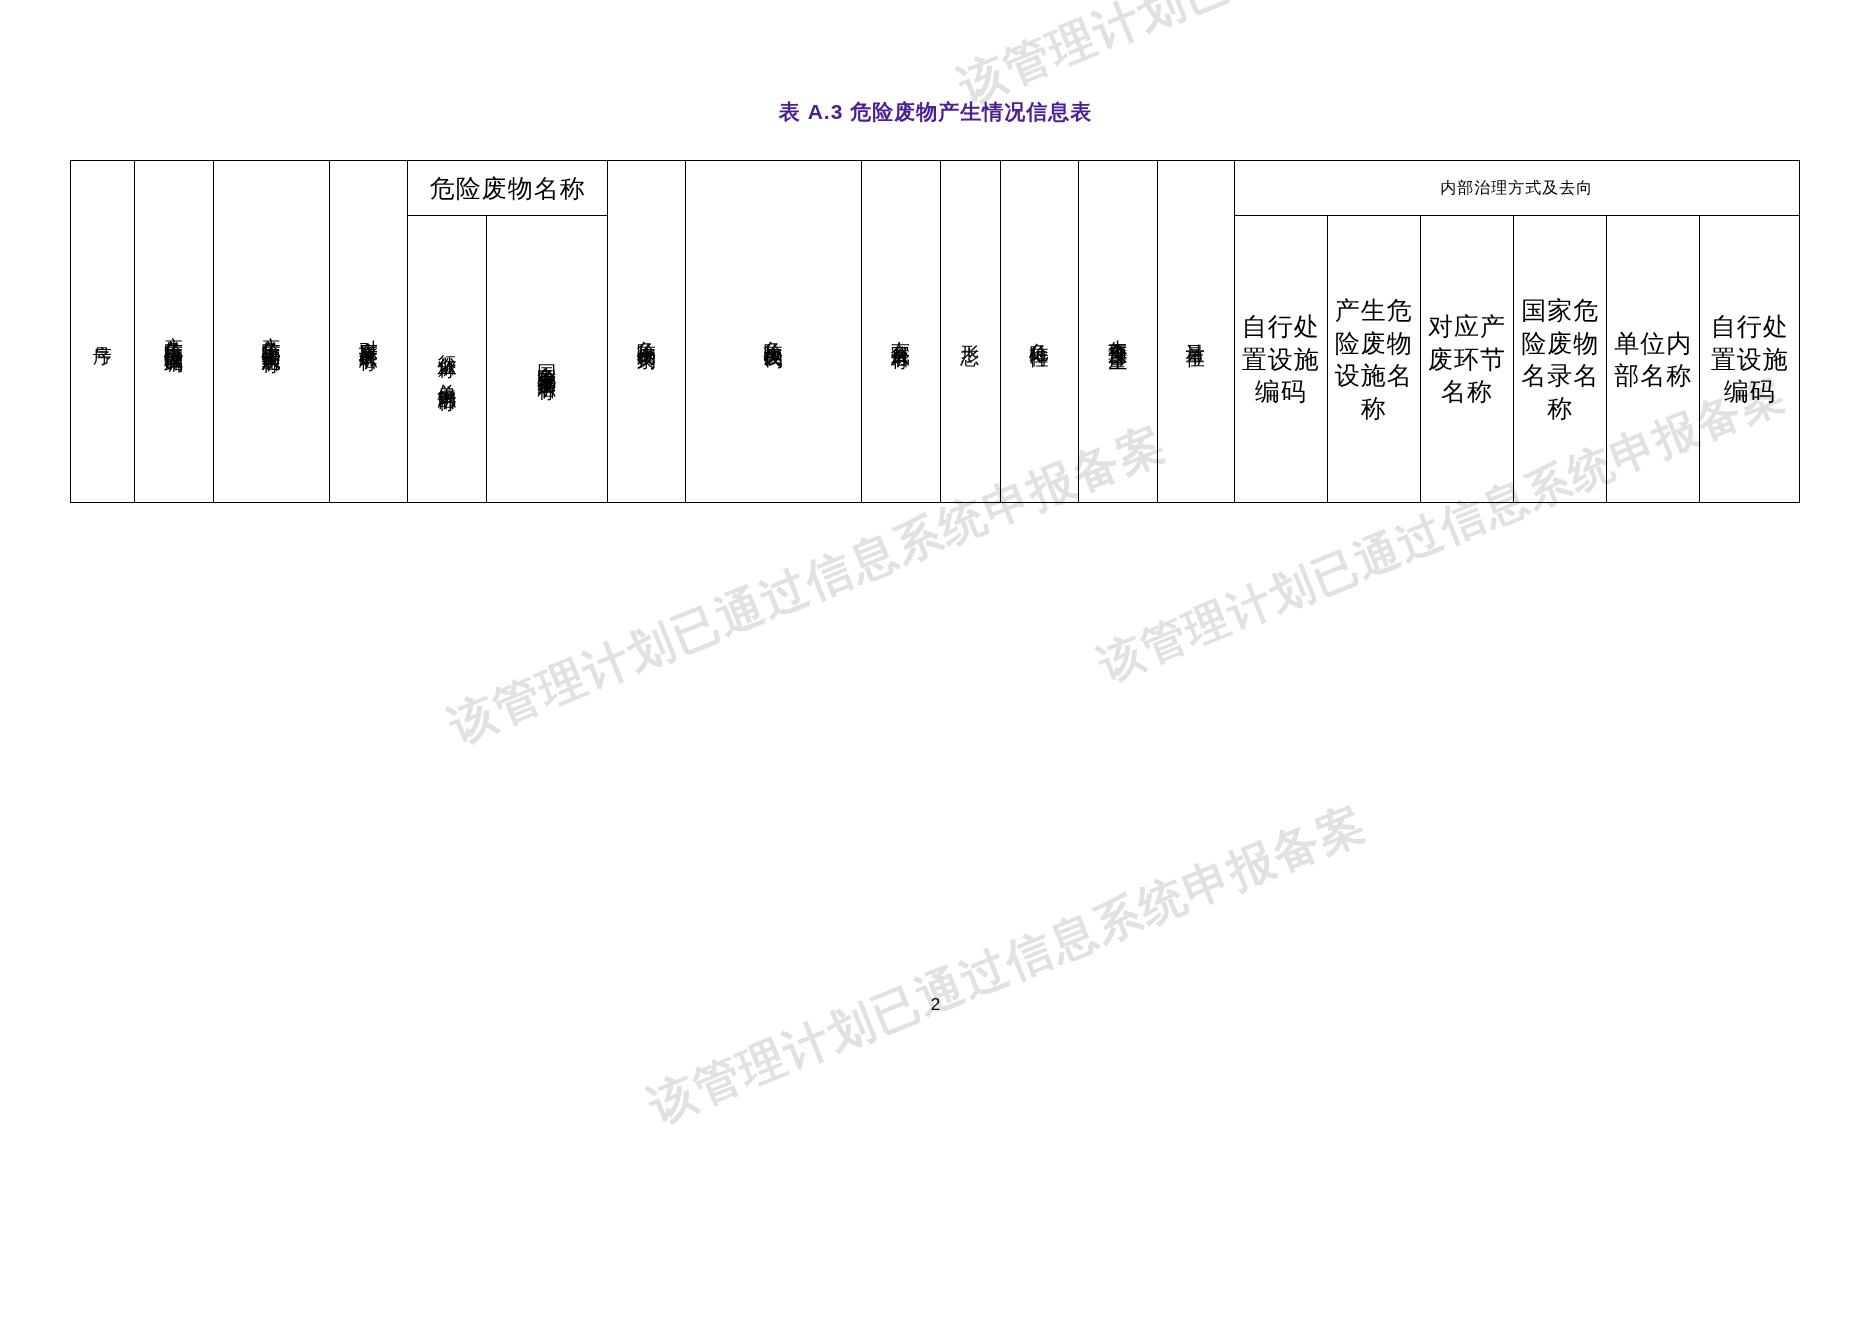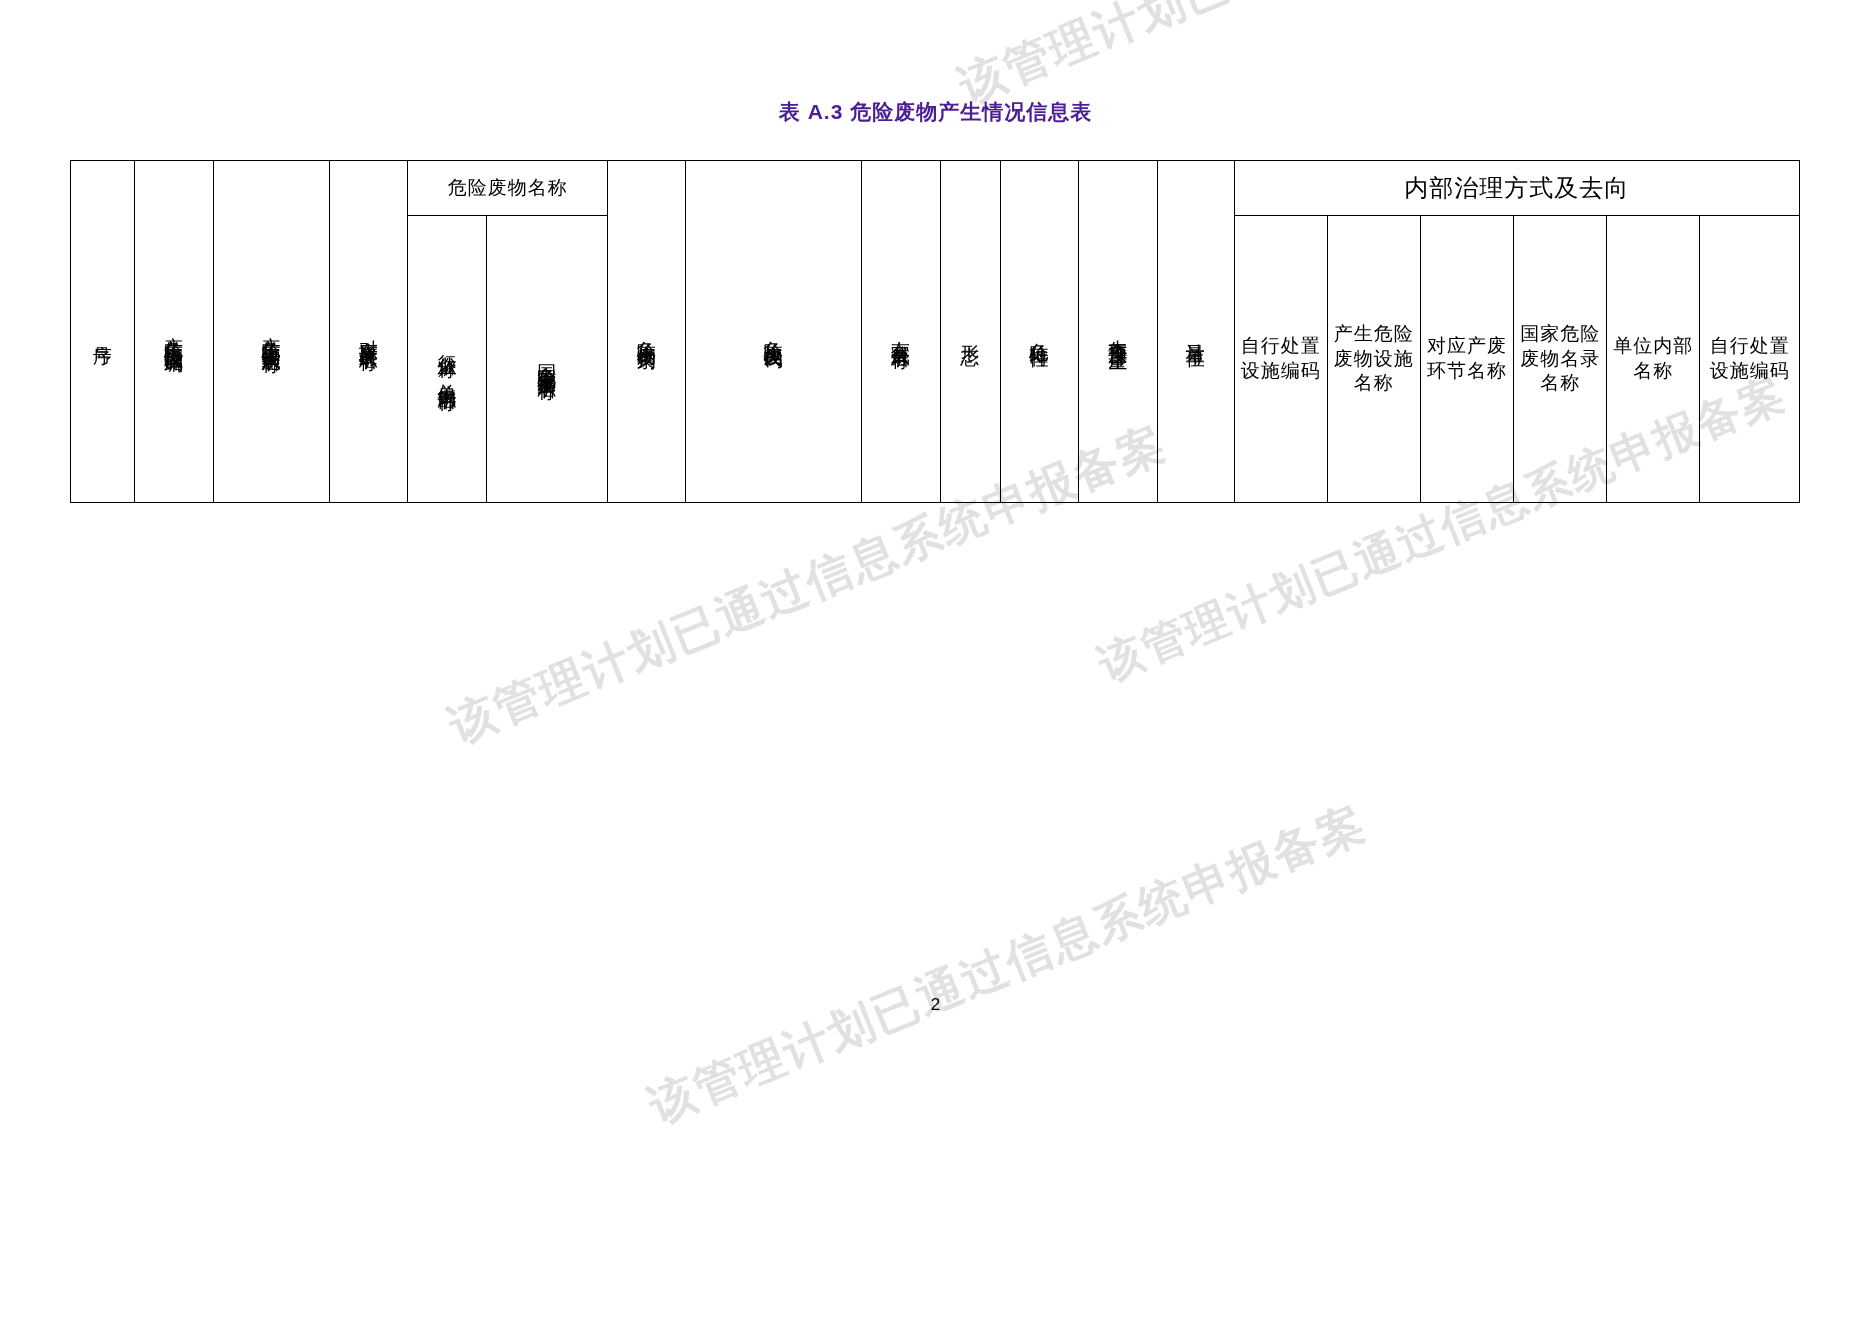--- a/index.html
+++ b/index.html
@@ -90,33 +90,33 @@
     margin: 0 auto;
     white-space: normal;
   }
   .vbox {
     display: flex;
     justify-content: center;
     align-items: center;
     height: 340px;
   }
   .htext {
-    font-size: 24px;
+    font-size: 16px;
     color: #000;
     line-height: 1.25;
     letter-spacing: 1px;
   }
   .hgroup {
     height: 54px;
     display: flex;
     align-items: center;
     justify-content: center;
   }
   .twoline {
-    font-size: 19px;
+    font-size: 25px;
     line-height: 1.3;
     padding: 6px 2px;
     letter-spacing: 1px;
   }
   .sub-vbox {
     display: flex;
     justify-content: center;
     align-items: center;
     height: 286px;
   }

